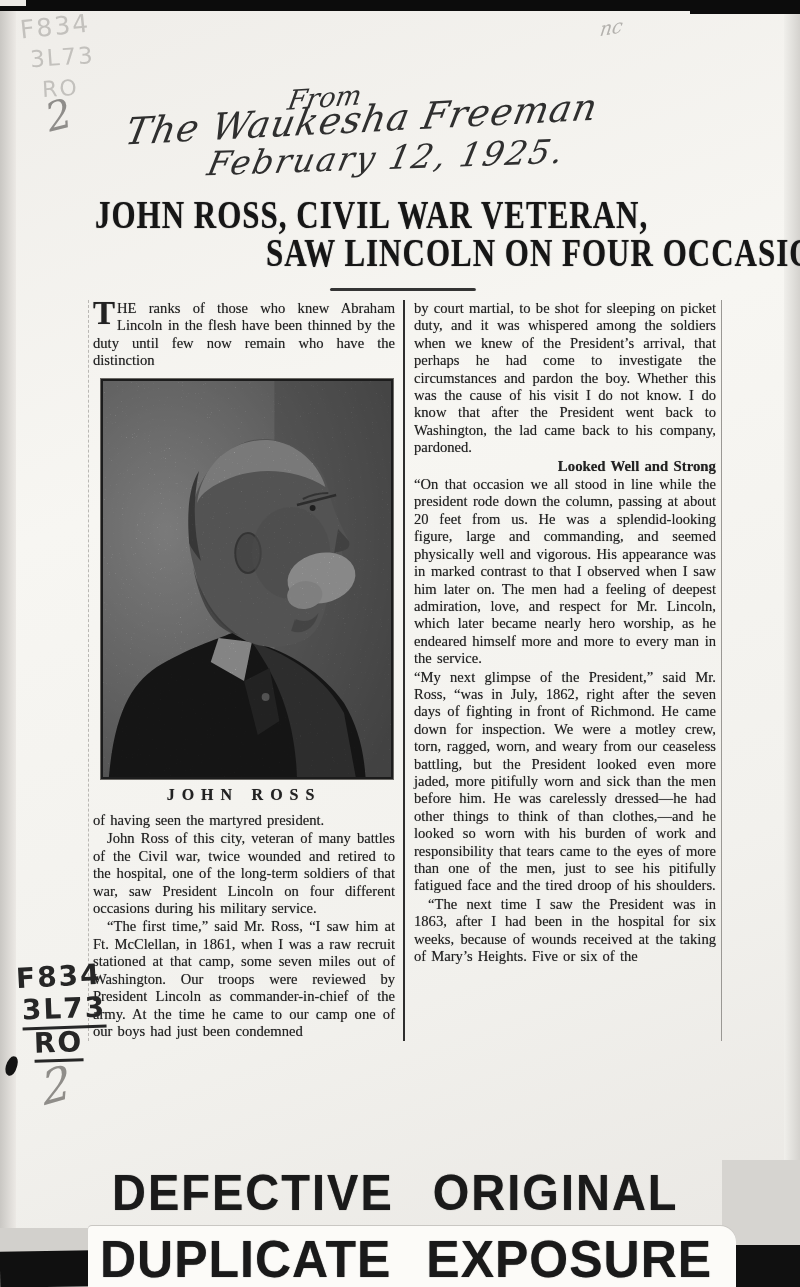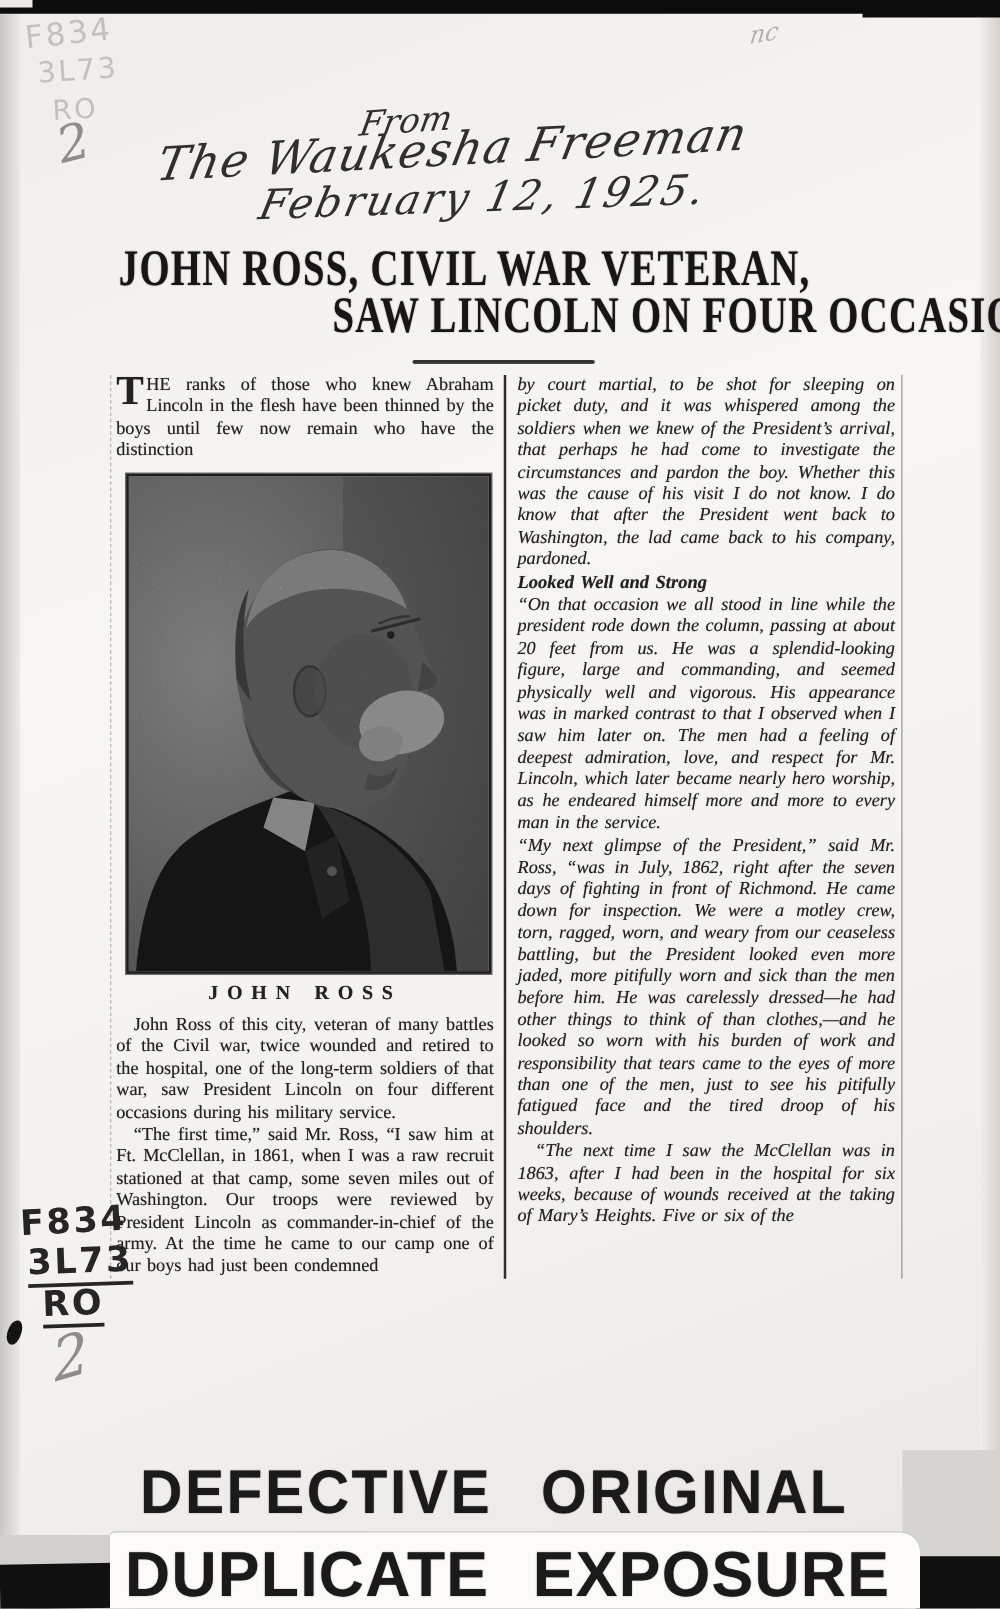--- a/index.html
+++ b/index.html
@@ -39,25 +39,25 @@
   .headline{font-weight:700;letter-spacing:1px;white-space:nowrap;color:#161616;
     text-shadow:0 0 1px rgba(20,20,20,.55);}
   .hl1{left:95px;top:191px;font-size:31px;transform:scaleY(1.32);transform-origin:left top;}
   .hl2{left:266px;top:229px;font-size:31px;transform:scaleY(1.32);transform-origin:left top;}
   .hl-rule{left:330px;top:288px;width:145px;height:3px;background:#343434;border-radius:2px;box-shadow:1px 0 0 #555;}
   
   .columns{left:88px;top:300px;width:634px;display:flex;}
   .col{width:306px;font-size:14.6px;line-height:17.4px;text-align:justify;
     color:#222;text-shadow:0 0 .7px rgba(30,30,30,.5);word-spacing:1.5px;}
   .col1{border-left:1px dashed #b9b7b3;padding-left:4px;}
-  .col2{border-left:2px solid #2e2e2e;padding-left:9px;margin-left:8px;border-right:1px solid #9a9894;padding-right:5px;font-style:italic;}
+  .col2{border-left:2px solid #2e2e2e;padding-left:9px;margin-left:8px;border-right:1px solid #9a9894;padding-right:5px;}
   .col p{margin:0 0 1px 0;text-indent:14px;}
   .col p.noindent{text-indent:0;}
   .dropcap{float:left;font-size:33px;line-height:26px;font-weight:700;padding-right:2px;}
-  .subhead{text-align:left;font-weight:700;font-size:14.8px;margin:1px 0;text-indent:0 !important;}
+  .subhead{text-align:right;font-weight:700;font-size:14.8px;margin:1px 0;text-indent:0 !important;}
   
   .photo-frame{margin:9px 2px 6px 8px;border:2px solid #1c1c1c;box-shadow:0 0 0 1px #6b6965;background:#8f8f8f;height:396px;overflow:hidden;}
   .photo-frame svg{display:block;width:100%;height:100%;}
   .photo-caption{text-align:center;font-weight:700;letter-spacing:7px;font-size:16px;margin:7px 0 9px 0 !important;text-indent:0 !important;}
   
   .margin-mark{font-family:"DejaVu Sans",sans-serif;font-weight:700;color:#262626;letter-spacing:2px;}
   .mm-f834{left:16px;top:960px;font-size:28px;transform:rotate(-3deg);}
   .mm-3l73{left:22px;top:992px;font-size:28px;transform:rotate(-2deg);border-bottom:3px solid #262626;padding-bottom:1px;}
   .mm-ro{left:34px;top:1026px;font-size:28px;transform:rotate(-2deg);border-bottom:3px solid #262626;}
   .mm-2{left:42px;top:1058px;font-size:46px;color:#8f8d89;font-style:italic;font-family:"DejaVu Serif",serif;transform:rotate(-16deg) skewX(-10deg);font-weight:400;}
@@ -94,21 +94,21 @@
   <div class="abs script hw-source">The Waukesha Freeman</div>
   <div class="abs script hw-date">February 12, 1925.</div>
 
   <div class="abs headline hl1">JOHN ROSS, CIVIL WAR VETERAN,</div>
   <div class="abs headline hl2">SAW LINCOLN ON FOUR OCCASIONS</div>
   <div class="abs hl-rule"></div>
 
   <div class="abs columns">
 
     <div class="col col1">
-      <p class="noindent"><span class="dropcap">T</span><span>HE ranks of those who knew Abraham Lincoln in the flesh have been thinned by the boys until few now remain who have the distinction</span></p>
+      <p class="noindent"><span class="dropcap">T</span><span>HE ranks of those who knew Abraham Lincoln in the flesh have been thinned by the duty until few now remain who have the distinction</span></p>
 
       <div class="photo-frame">
         <svg viewBox="0 0 294 396" preserveAspectRatio="none">
           <defs>
             <radialGradient id="bgGrad" cx="22%" cy="38%" r="95%">
               <stop offset="0%" stop-color="#cdcdcd"></stop>
               <stop offset="55%" stop-color="#9b9b9b"></stop>
               <stop offset="100%" stop-color="#6f6f6f"></stop>
             </radialGradient>
             <filter id="grain" x="0" y="0" width="100%" height="100%">
@@ -147,30 +147,31 @@
           <ellipse cx="223" cy="197" rx="35" ry="25" fill="#e4e4e4" transform="rotate(-12 223 197)"></ellipse>
           <ellipse cx="206" cy="214" rx="18" ry="14" fill="#d6d6d6" transform="rotate(-8 206 214)"></ellipse>
 
           <path d="M196,238 C206,242 214,240 220,232 C216,248 204,254 192,250 Z" fill="#6a6a6a" opacity="0.7"></path>
 
           <rect width="294" height="396" filter="url(#grain)" opacity="0.4"></rect>
         </svg>
       </div>
 
       <p class="photo-caption">JOHN ROSS</p>
+      <p class="noindent">of having seen the martyred president.</p>
       <p>John Ross of this city, veteran of many battles of the Civil war, twice wounded and retired to the hospital, one of the long-term soldiers of that war, saw President Lincoln on four different occasions during his military service.</p>
       <p>“The first time,” said Mr. Ross, “I saw him at Ft. McClellan, in 1861, when I was a raw recruit stationed at that camp, some seven miles out of Washington. Our troops were reviewed by President Lincoln as commander-in-chief of the army. At the time he came to our camp one of our boys had just been condemned</p>
     </div>
 
     <div class="col col2">
       <p class="noindent">by court martial, to be shot for sleeping on picket duty, and it was whispered among the soldiers when we knew of the President’s arrival, that perhaps he had come to investigate the circumstances and pardon the boy. Whether this was the cause of his visit I do not know. I do know that after the President went back to Washington, the lad came back to his company, pardoned.</p>
       <p class="subhead">Looked Well and Strong</p>
       <p class="noindent">“On that occasion we all stood in line while the president rode down the column, passing at about 20 feet from us. He was a splendid-looking figure, large and commanding, and seemed physically well and vigorous. His appearance was in marked contrast to that I observed when I saw him later on. The men had a feeling of deepest admiration, love, and respect for Mr. Lincoln, which later became nearly hero worship, as he endeared himself more and more to every man in the service.</p>
       <p class="noindent">“My next glimpse of the President,” said Mr. Ross, “was in July, 1862, right after the seven days of fighting in front of Richmond. He came down for inspection. We were a motley crew, torn, ragged, worn, and weary from our ceaseless battling, but the President looked even more jaded, more pitifully worn and sick than the men before him. He was carelessly dressed—he had other things to think of than clothes,—and he looked so worn with his burden of work and responsibility that tears came to the eyes of more than one of the men, just to see his pitifully fatigued face and the tired droop of his shoulders.</p>
-      <p>“The next time I saw the McClellan was in 1863, after I had been in the hospital for six weeks, because of wounds received at the taking of Mary’s Heights. Five or six of the</p>
+      <p>“The next time I saw the President was in 1863, after I had been in the hospital for six weeks, because of wounds received at the taking of Mary’s Heights. Five or six of the</p>
     </div>
   </div>
 
   <div class="abs margin-mark mm-f834">F834</div>
   <div class="abs margin-mark mm-3l73">3L73</div>
   <div class="abs margin-mark mm-ro">RO</div>
   <div class="abs mm-2">2</div>
   <div class="abs ink-blob"></div>
 
   <div class="abs stamp stamp1">DEFECTIVE ORIGINAL</div>

